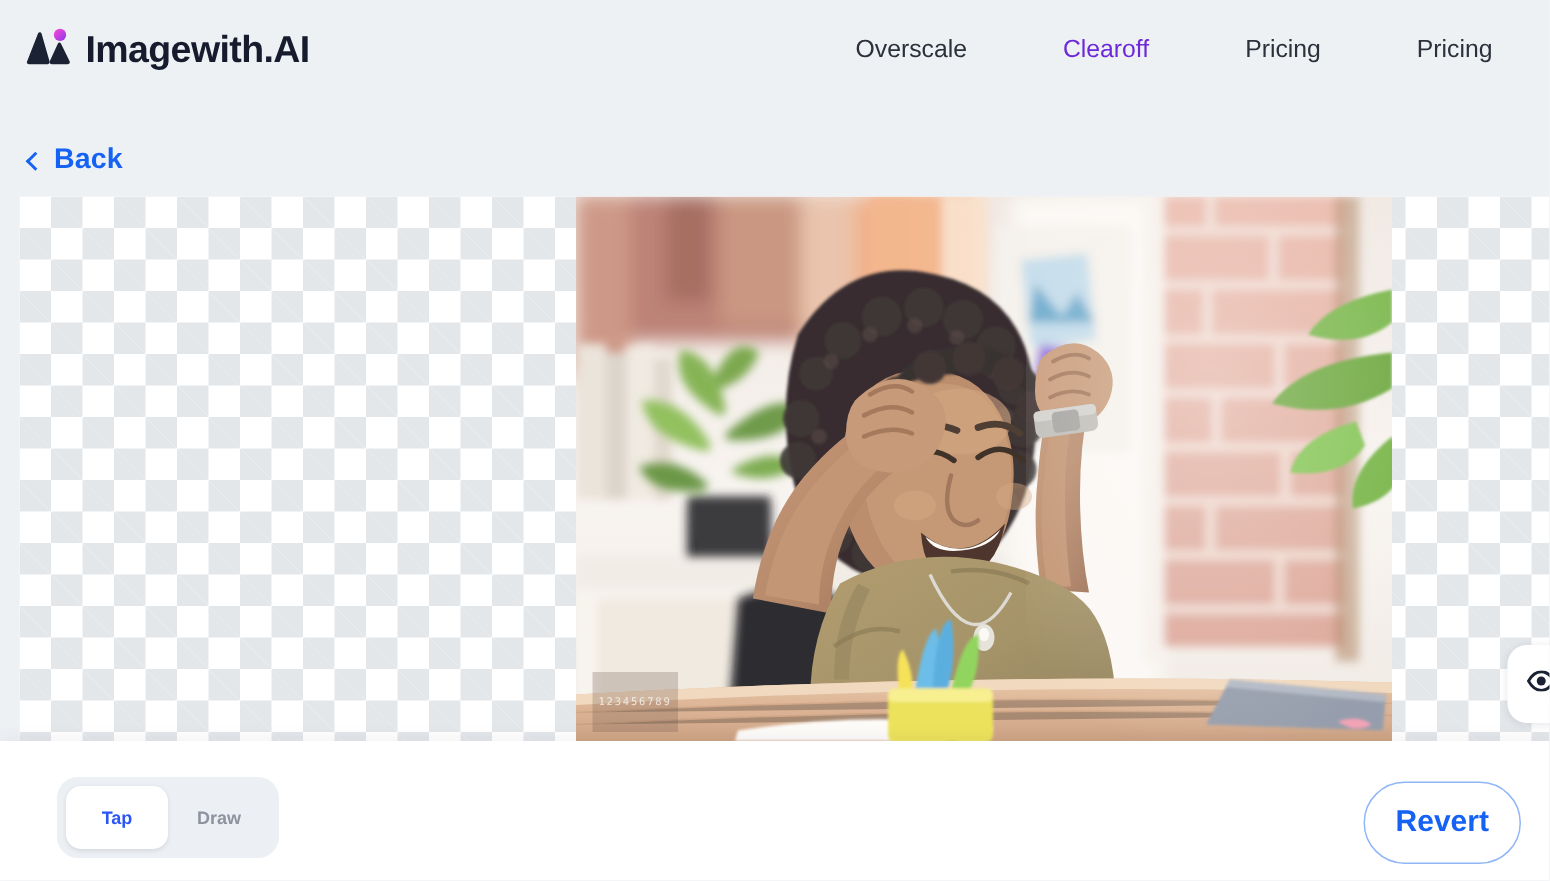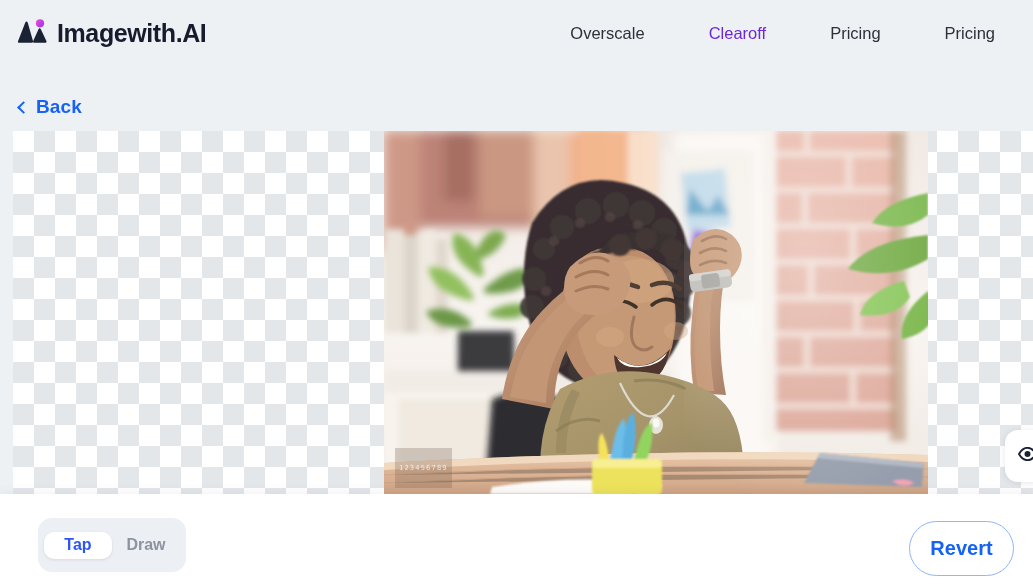--- a/index.html
+++ b/index.html
@@ -168,25 +168,25 @@
     height: 54px;
     background: #eceff3;
     border-radius: 14px;
     padding: 6px;
     display: flex;
     align-items: center;
     gap: 0;
   }
   .seg {
     flex: 1;
-    height: 27px;
+    height: 42px;
     display: flex;
     align-items: center;
     justify-content: center;
-    font-size: 16px;
+    font-size: 12px;
     font-weight: 700;
     color: #8d939f;
     border-radius: 10px;
     cursor: pointer;
   }
   .seg.active {
     background: #ffffff;
     color: #2b56f5;
     box-shadow: 0 1px 3px rgba(20,30,60,0.10);
   }

